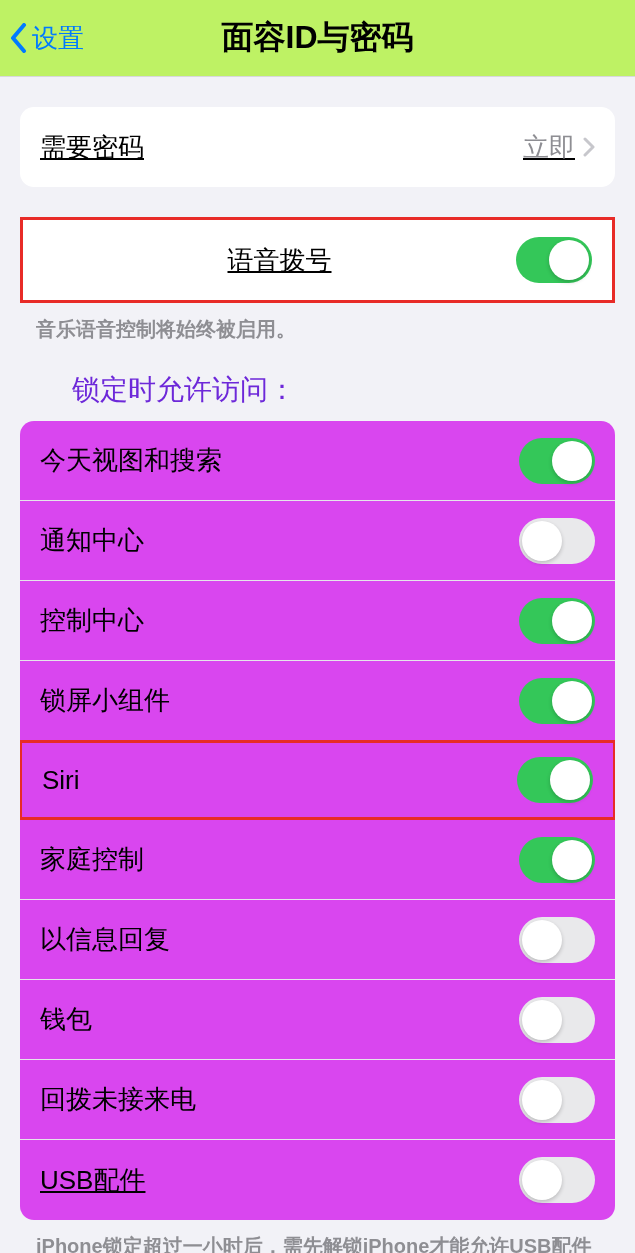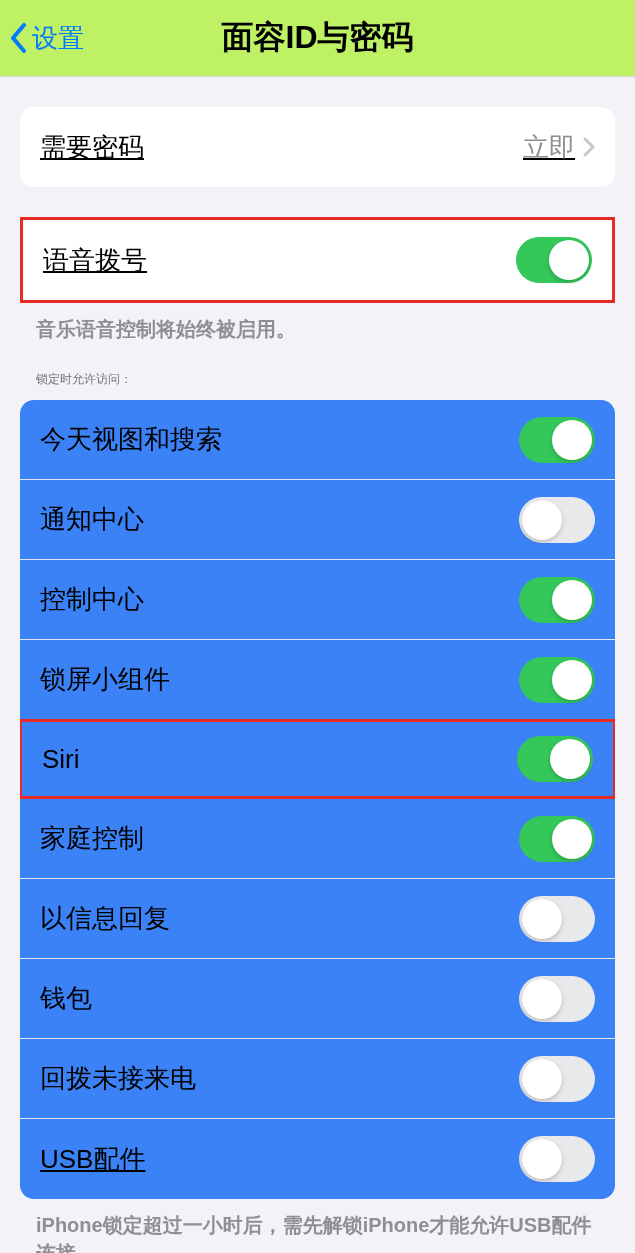--- a/index.html
+++ b/index.html
@@ -49,20 +49,21 @@
     }
     .group {
       margin: 30px 20px 0 20px;
       background: #fff;
       border-radius: 14px;
       overflow: hidden;
     }
     .group.highlighted {
       border: 3px solid #e82b27;
       border-radius: 0;
+      text-align: center;
     }
     .row {
       display: flex;
       align-items: center;
       min-height: 80px;
       padding: 0 20px;
       border-bottom: 1px solid #e5e5ea;
     }
     .row:last-child {
       border-bottom: none;
@@ -117,27 +118,28 @@
       left: 3px;
     }
     .footer-text {
       font-size: 20px;
       color: #8e8e93;
       padding: 12px 36px 0 36px;
       line-height: 1.4;
       font-weight: bold;
     }
     .header-text {
-      font-size: 12px;
-      color: #737373;
+      font-size: 28px;
+      color: #6d28d9;
       padding: 28px 36px 12px 36px;
+      margin-left: 36px;
     }
     .group2-wrapper {
       margin: 0 20px;
-      background: #3b82f6;
+      background: #d946ef;
       border-radius: 14px;
       overflow: hidden;
     }
   </style>
 </head>
 <body>
 
 <div class="nav-bar">
   <div class="back-button">
     <svg class="back-chevron" viewBox="0 0 18 30">

